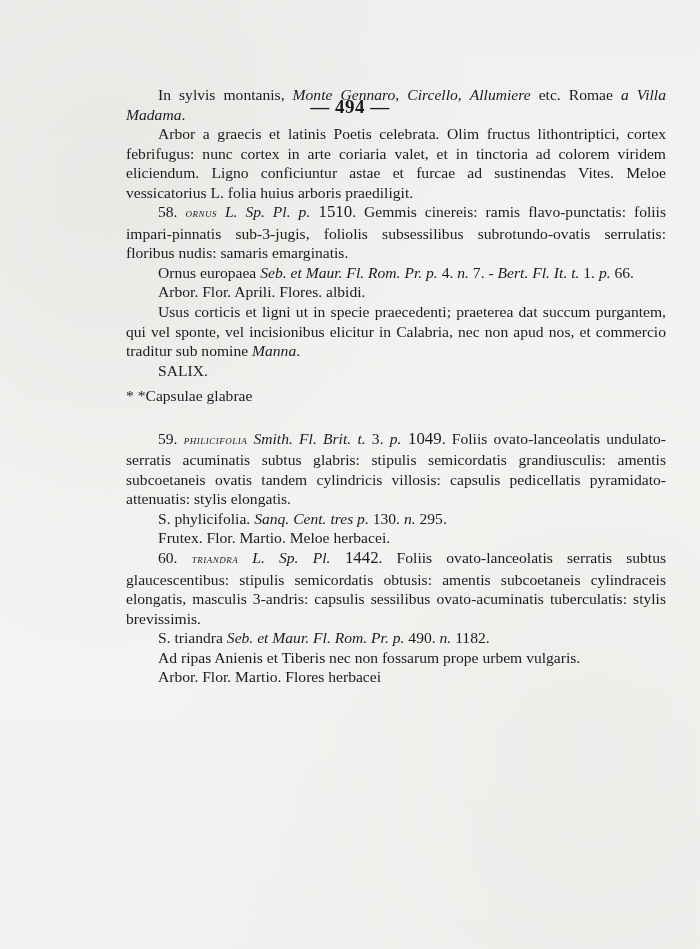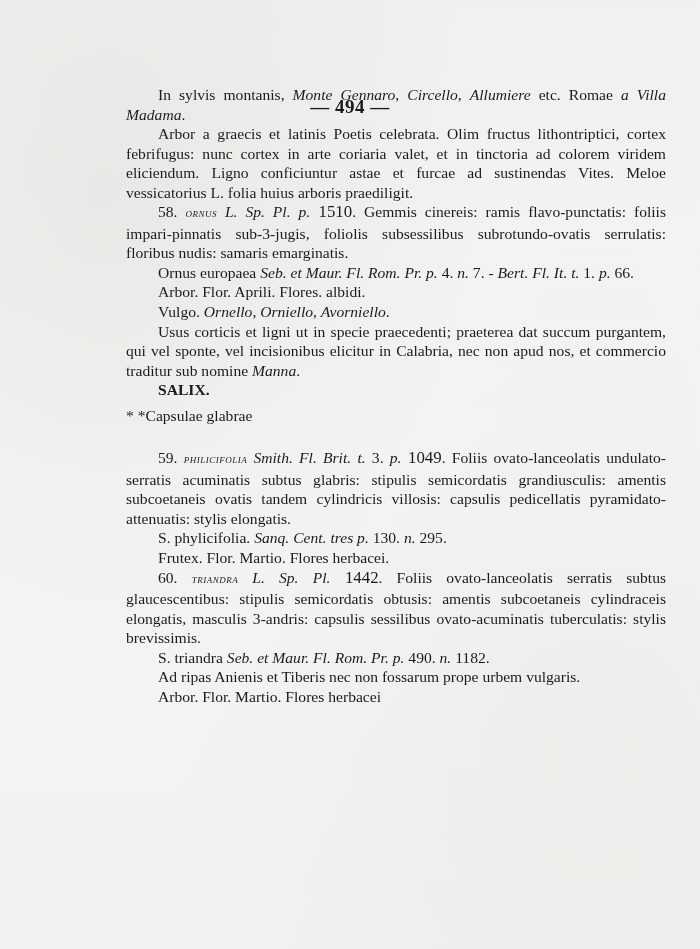--- a/index.html
+++ b/index.html
@@ -21,44 +21,43 @@
     text-align: center; font-size: 19px; font-weight: bold; letter-spacing: 0.5px; margin-top: 36px;
   }
   .body-text {
     position: absolute; left: 82px; top: 85px; width: 540px;
     font-size: 15.6px; line-height: 19.55px; text-align: justify; margin-left: 44px;
   }
   .para { margin: 0; text-indent: 32px; }
   .para i, .para .it { font-style: italic; }
   .sc { font-variant: small-caps; font-style: italic; font-size: 0.82em; letter-spacing: 0.5px; text-transform: lowercase; }
   .big { font-size: 1.08em; }
-  .genus { margin: 0; text-indent: 32px; font-weight: bold; }
+  .genus { margin: 0; text-indent: 32px; }
   .subhead { margin: 0; padding: 6px 0 23px 0; }
 </style>
 </head>
 <body>
 
 <div class="page">
   <div class="folio">— 494 —</div>
 
   <div class="body-text">
     <div id="before">
         <p class="para"><span>In sylvis montanis, </span><span class="it">Monte Gennaro</span><span>, </span><span class="it">Circello</span><span>, </span><span class="it">Allumiere</span><span> etc. Romae </span><span class="it">a Villa Madama</span><span>.</span></p>
         <p class="para"><span>Arbor a graecis et latinis Poetis celebrata. Olim fructus lithontriptici, cortex febrifugus: nunc cortex in arte coriaria valet, et in tinctoria ad colorem viridem eliciendum. Ligno conficiuntur astae et furcae ad sustinendas Vites. Meloe vessicatorius L. folia huius arboris praediligit.</span></p>
         <p class="para"><span>58. </span><span class="sc">Ornus</span><span class="it"> L. Sp. Pl. p.</span><span class="big"> 1510</span><span>. Gemmis cinereis: ramis flavo-punctatis: foliis impari-pinnatis sub-3-jugis, foliolis subsessilibus subrotundo-ovatis serrulatis: floribus nudis: samaris emarginatis.</span></p>
         <p class="para"><span>Ornus europaea </span><span class="it">Seb. et Maur. Fl. Rom. Pr. p.</span><span> 4. </span><span class="it">n.</span><span> 7. - </span><span class="it">Bert. Fl. It. t.</span><span> 1. </span><span class="it">p.</span><span> 66.</span></p>
         <p class="para"><span>Arbor. Flor. Aprili. Flores. albidi.</span></p>
-        <p class="para"><span>Vulgo. </span><span class="it">Ornello</span><span>, </span><span class="it">Orniello</span><span>, </span><span class="it">Avorniello</span><span>.</span></p>
         <p class="para"><span>Usus corticis et ligni ut in specie praecedenti; praeterea dat succum purgantem, qui vel sponte, vel incisionibus elicitur in Calabria, nec non apud nos, et commercio traditur sub nomine </span><span class="it">Manna</span><span>.</span></p>
       </div>
     <p class="genus">SALIX.</p>
     <p class="subhead">* *Capsulae glabrae</p>
     <div id="after">
         <p class="para"><span>59. </span><span class="sc">philicifolia</span><span class="it"> Smith. Fl. Brit. t.</span><span> 3. </span><span class="it">p.</span><span class="big"> 1049</span><span>. Foliis ovato-lanceolatis undulato-serratis acuminatis subtus glabris: stipulis semicordatis grandiusculis: amentis subcoetaneis ovatis tandem cylindricis villosis: capsulis pedicellatis pyramidato-attenuatis: stylis elongatis.</span></p>
         <p class="para"><span>S. phylicifolia. </span><span class="it">Sanq. Cent. tres p.</span><span> 130. </span><span class="it">n.</span><span> 295.</span></p>
-        <p class="para"><span>Frutex. Flor. Martio. Flores herbacei.</span></p>
+        <p class="para"><span>Frutex. Flor. Martio. Meloe herbacei.</span></p>
         <p class="para"><span>60. </span><span class="sc">triandra</span><span class="it"> L. Sp. Pl.</span><span class="big"> 1442</span><span>. Foliis ovato-lanceolatis serratis subtus glaucescentibus: stipulis semicordatis obtusis: amentis subcoetaneis cylindraceis elongatis, masculis 3-andris: capsulis sessilibus ovato-acuminatis tuberculatis: stylis brevissimis.</span></p>
         <p class="para"><span>S. triandra </span><span class="it">Seb. et Maur. Fl. Rom. Pr. p.</span><span> 490. </span><span class="it">n.</span><span> 1182.</span></p>
         <p class="para"><span>Ad ripas Anienis et Tiberis nec non fossarum prope urbem vulgaris.</span></p>
         <p class="para"><span>Arbor. Flor. Martio. Flores herbacei</span></p>
       </div>
   </div>
 </div>
 
 </body></html>

